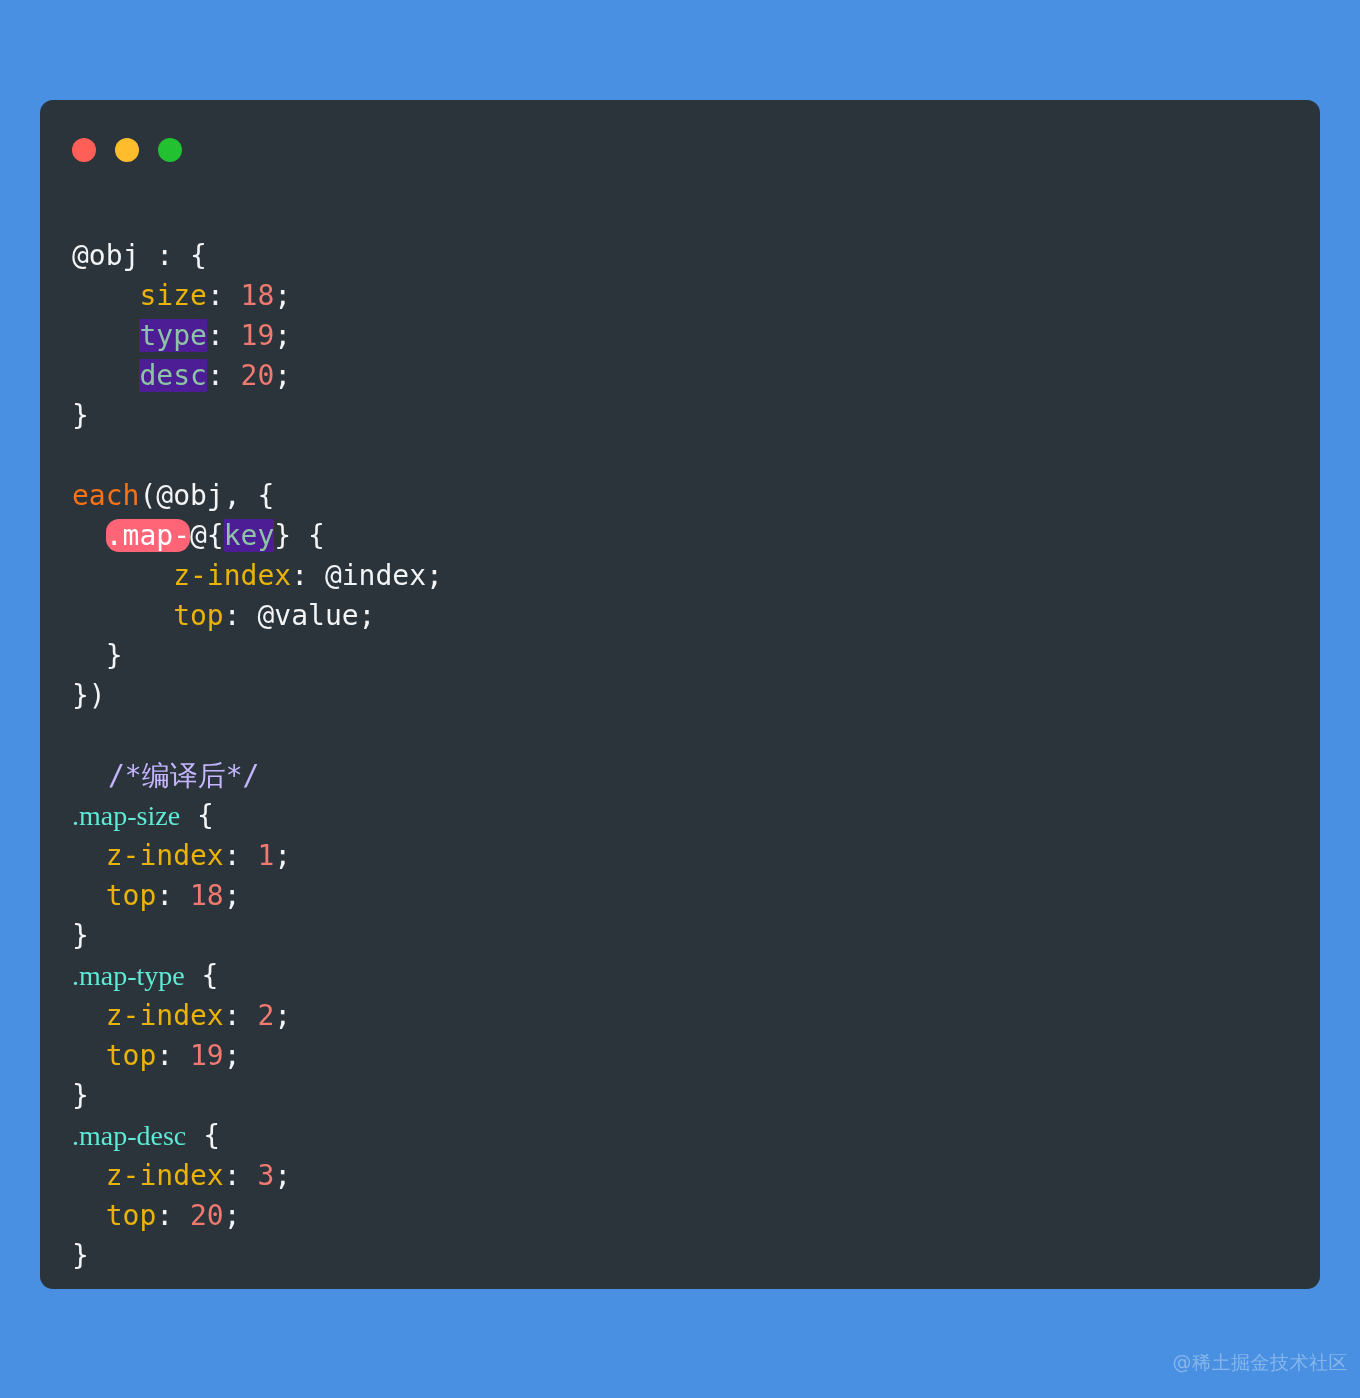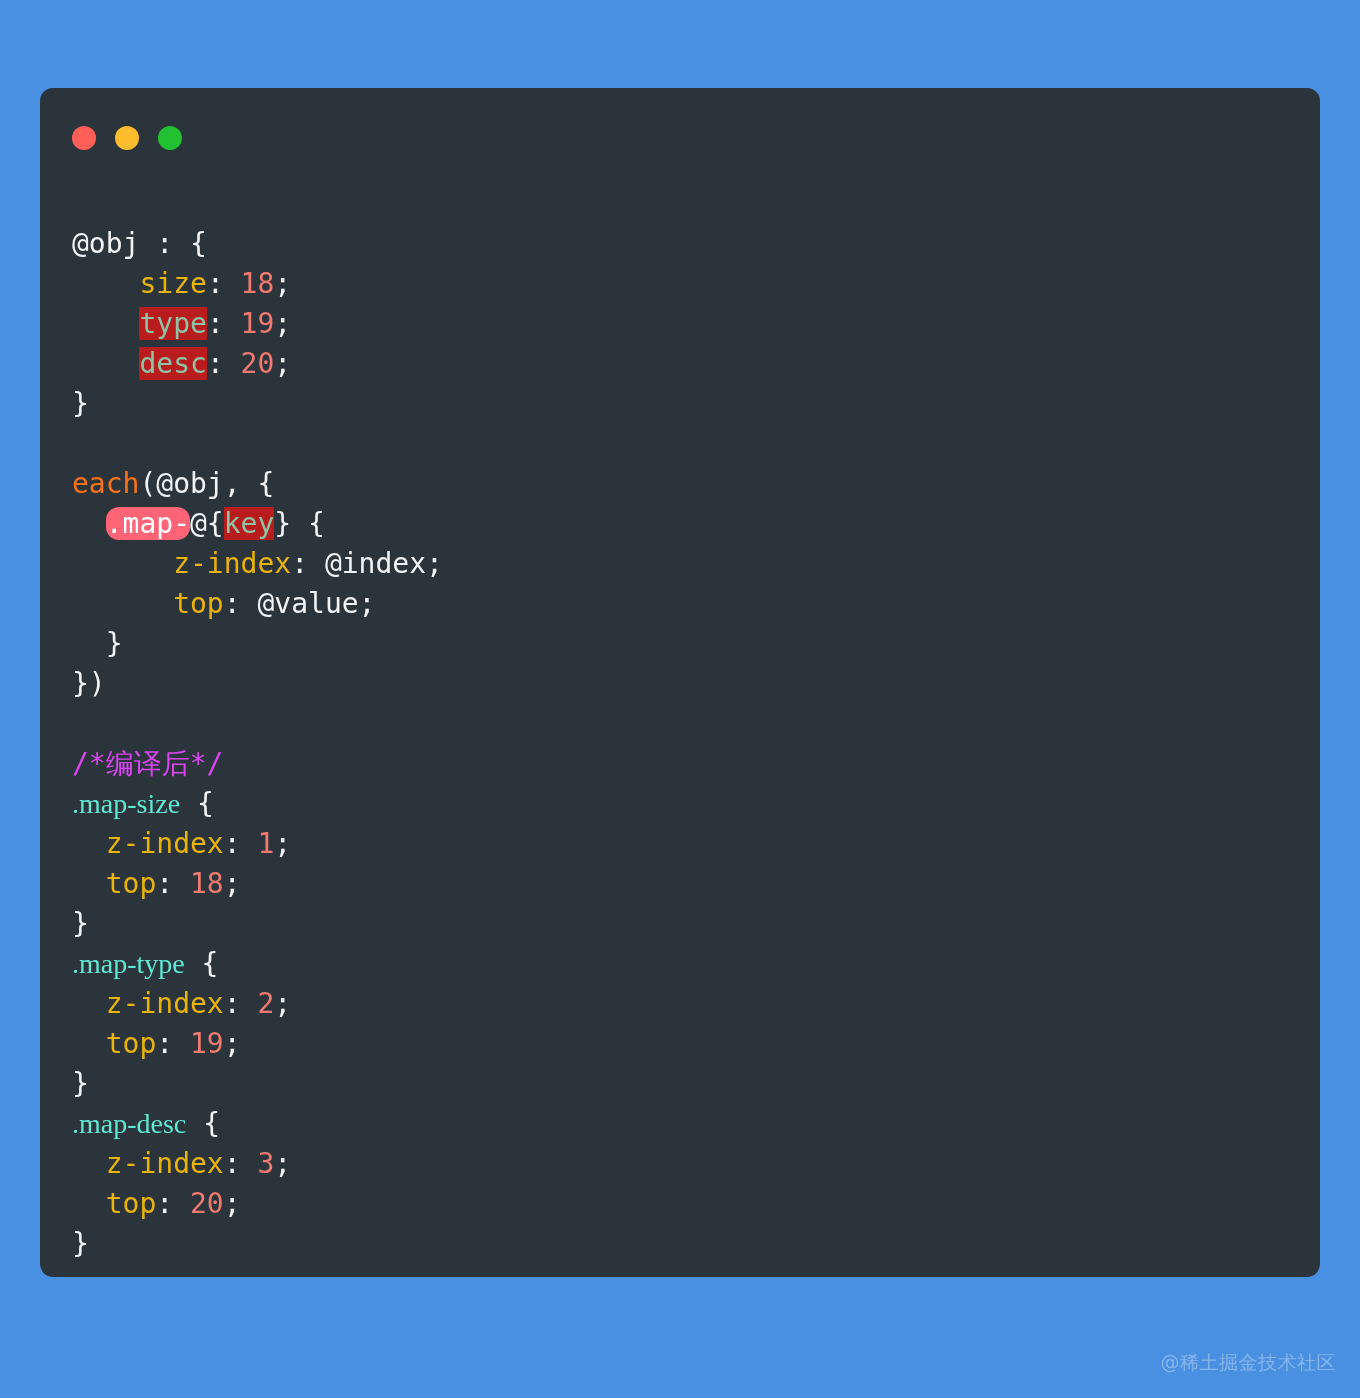--- a/index.html
+++ b/index.html
@@ -19,21 +19,21 @@
   #stage {
     position: relative;
     width: 1360px;
     height: 1398px;
   }
 
   
   .code-card {
     position: absolute;
     left: 40px;
-    top: 88px;
+    top: 100px;
     width: 1280px;
     height: 1189px;
     background: #2b333b;
     border-radius: 13px;
   }
 
   .titlebar {
     position: absolute;
     left: 32px;
     top: 38px;
@@ -70,38 +70,38 @@
     white-space: pre;
   }
   .line.blank { height: 40px; }
 
   
   .t-plain  { color: #f2f4f5; }
   .t-prop   { color: #eab308; }
   .t-num    { color: #f07a70; margin-top: 36px; }
   .t-fn     { color: #f97316; }
   .t-sel    { color: #5eead4; font-family: Liberation Serif, serif; }
-  .t-cmt    { color: #d946ef; }
+  .t-cmt    { color: #c4b5fd; margin-left: 36px; }
 
   
   .hl {
     background: #ff6576;
     color: #ffffff;
     border-radius: 13px;
   }
   .hl-prop {
-    background: #b91c1c;
+    background: #4c1d95;
     color: #8ec3a6;
     border-radius: 1px;
   }
 
   
   .watermark {
     position: absolute;
-    right: 24px;
+    right: 12px;
     bottom: 22px;
     font-family: "DejaVu Sans", sans-serif;
     font-size: 19px;
     color: #86b6ea;
     letter-spacing: 0.5px;
     white-space: nowrap;
   }
 </style>
 </head>
 <body>

